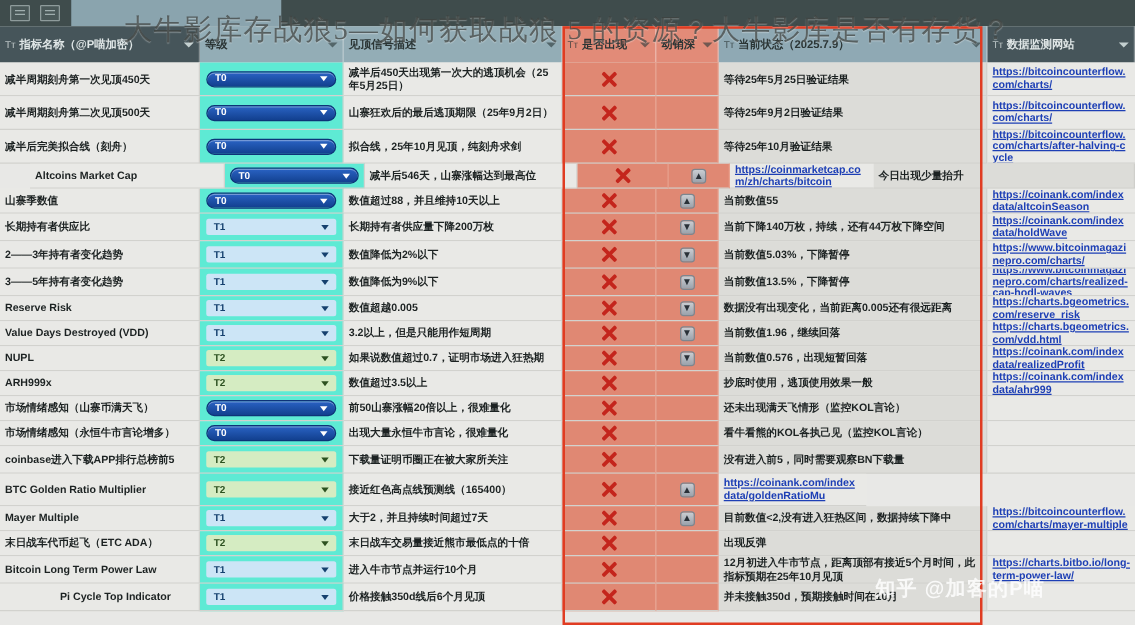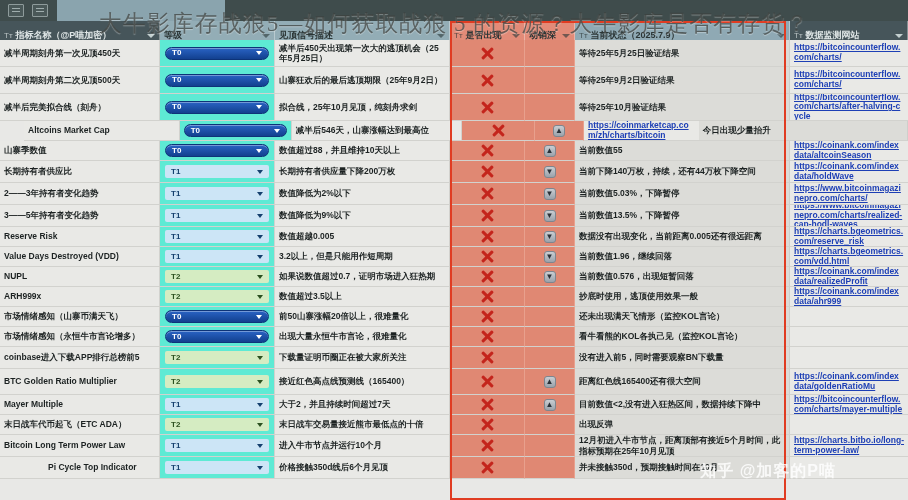--- a/index.html
+++ b/index.html
@@ -57,21 +57,21 @@
   .hc2 { background:#93adb6; }
   .hc3 { background:#93adb6; }
   .hc4 { background:#e28b78; }
   .hc5 { background:#e28b78; }
   .hc6 { background:#8fa9b4; }
   .hc7 { background:#46555a; color:#dfe6e6; }
   .hc7 .chev { border-top-color:#c3cfcf; }
 
   
   .grid {
-    position: absolute; top: 40px; left: 0; width: 908px; height: 450px;
+    position: absolute; top: 50px; left: 0; width: 908px; height: 450px;
   }
   .row { display: flex; width: 908px; }
   .cell {
     padding: 2px 4px;
     font-size: 8.5px; line-height: 1.18; color: #1c2222;
     border-bottom: 1px solid #d2d2ce;
     overflow: hidden;
     display: flex; align-items: center;
   }
   .c-name  { width: 160px; background: #e9e9e6; font-weight: bold; border-right:1px solid #d2d2ce; }
@@ -481,21 +481,20 @@
             <span class="bchev"></span>
           </div>
         </div>
         <div class="cell c-desc" style="height: 100%;">接近红色高点线预测线（165400）</div>
         <div class="cell c-sig" style="height: 100%;">
           <span class="xmark"></span>
         </div>
         <div class="cell c-trend" style="height: 100%;">
           <span class="tricon">▲</span>
         </div>
-        <div class="cell c-cur" style="height: 100%;">距离红色线165400还有很大空间</div>
         <div class="cell c-url" style="height: 100%;">
           <a>https://coinank.com/indexdata/goldenRatioMu</a>
         </div>
       </div>
       <div class="row" style="height: 20px;">
         <div class="cell c-name" style="height: 100%;">Mayer Multiple</div>
         <div class="cell c-tier" style="height: 100%;">
           <div class="badge t1">
             <span>T1</span>
             <span class="bchev"></span>

